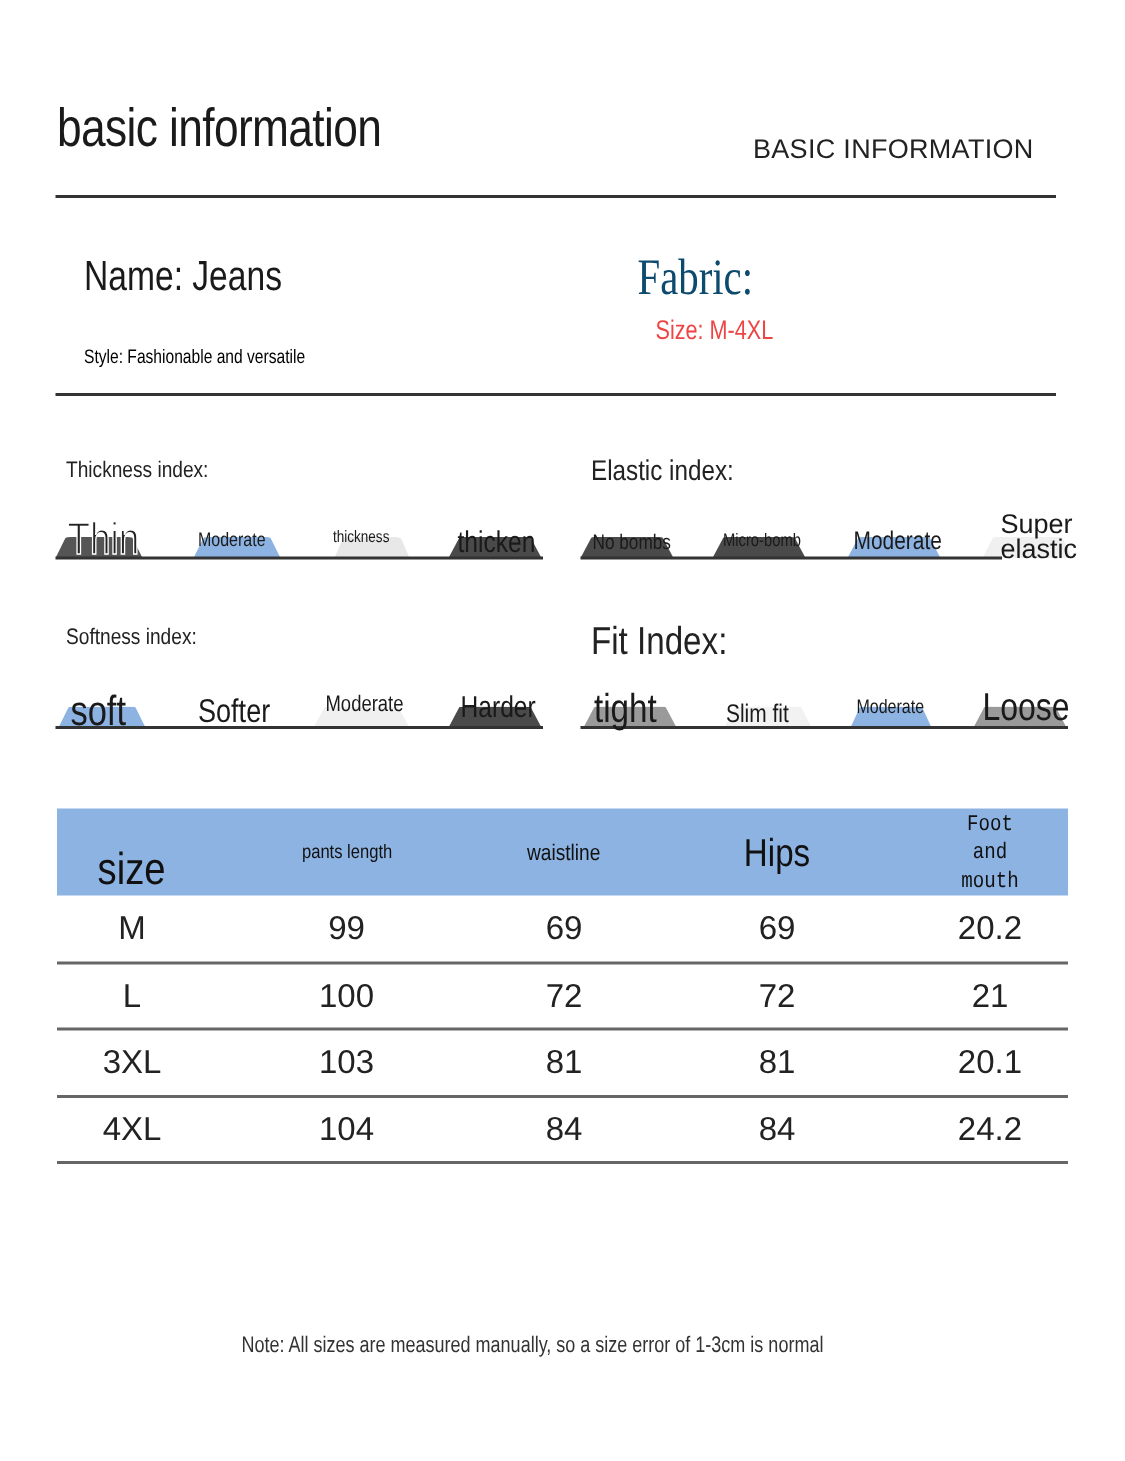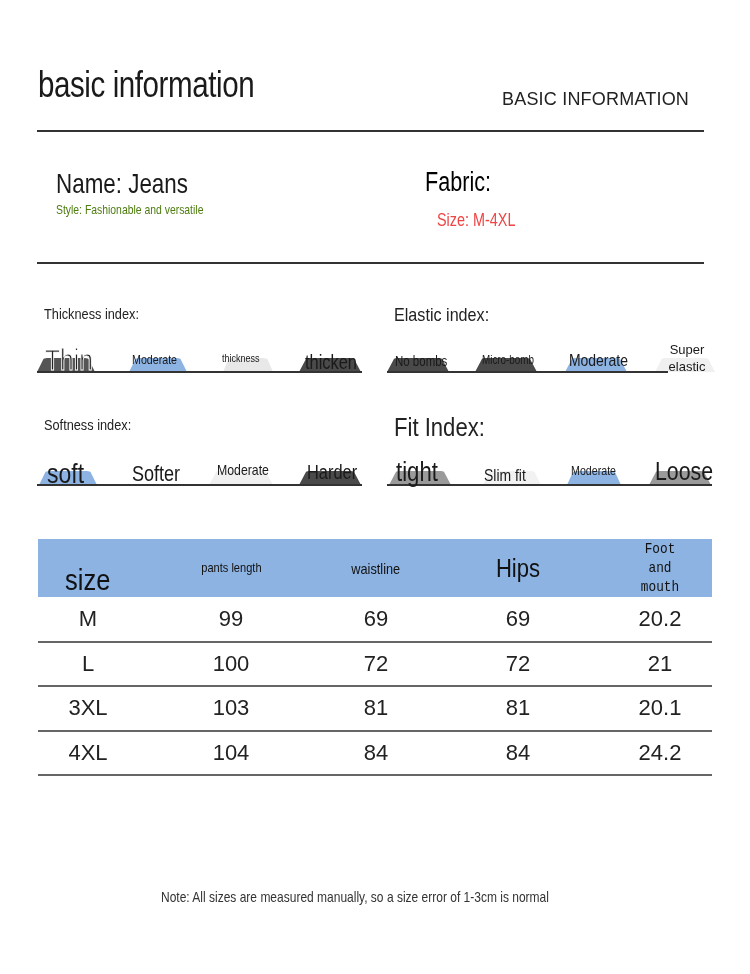--- a/index.html
+++ b/index.html
@@ -6,22 +6,22 @@
   html, body { width: 750px; height: 974px; background: #ffffff; overflow: hidden; }
   body { position: relative; font-family: "Liberation Sans", sans-serif; color: #1c1c1c; }
 
   .title-main { position: absolute; left: 38px; top: 64px; font-size: 36px; font-weight: 400; color: #1a1a1a; letter-spacing: -0.5px; }
   .title-main span { display: inline-block; transform: scaleX(0.82); transform-origin: left center; }
   .title-en { position: absolute; left: 502px; top: 89px; font-size: 18px; color: #222; letter-spacing: 0.2px; }
   .rule { position: absolute; left: 37px; width: 667px; height: 2px; background: #333; }
 
   .name { position: absolute; left: 56px; top: 168px; font-size: 28px; color: #1a1a1a; }
   .name span, .fabric span, .size-range span, .style span { display: inline-block; transform: scaleX(0.8); transform-origin: left center; white-space: nowrap; }
-  .style { position: absolute; left: 56px; top: 202px; font-size: 13px; color: #4d7c0f; }
-  .fabric { position: absolute; left: 425px; top: 167px; font-size: 27px; color: #000000; }
+  .style { position: absolute; left: 56px; top: 230px; font-size: 13px; color: #000000; }
+  .fabric { position: absolute; left: 425px; top: 167px; font-size: 34px; color: #0c4a6e; font-family: Liberation Serif, serif; }
   .size-range { position: absolute; left: 437px; top: 210px; font-size: 18px; color: #ef4444; }
 
   .idx-label { position: absolute; font-size: 15px; color: #222; }
   .idx-label span { display: inline-block; transform: scaleX(0.85); transform-origin: left center; white-space: nowrap; }
   .idx-label.big { font-size: 26px; }
 
   .scale { position: absolute; height: 40px; }
   .scale .baseline { position: absolute; left: 0; right: 0; bottom: 4px; height: 2px; background: #333; }
   .scale .bump { position: absolute; bottom: 5px; height: 14px; border-radius: 10px 10px 0 0; clip-path: polygon(12% 0, 88% 0, 100% 100%, 0 100%); }
   .scale .opt { position: absolute; bottom: 5px; color: #1a1a1a; white-space: nowrap; }
@@ -65,21 +65,21 @@
 <div class="idx-label" style="left:394px;top:304px;font-size:19px;"><span>Elastic index:</span></div>
 <div class="scale" style="left:387px;top:337px;width:333px;">
   <div class="bump" style="left:0;width:62px;background:#4a4a4a;"></div>
   <div class="bump" style="left:88px;width:62px;background:#4a4a4a;"></div>
   <div class="bump" style="left:178px;width:62px;background:#8db3e2;"></div>
   <div class="bump" style="left:268px;width:60px;background:#f0f0f0;"></div>
   <div class="baseline" style="right:52px;"></div>
   <div class="opt" style="left:8px;font-size:14px;bottom:8px;"><span>No bombs</span></div>
   <div class="opt" style="left:95px;font-size:12px;bottom:10px;"><span>Micro-bomb</span></div>
   <div class="opt" style="left:182px;font-size:17px;bottom:6px;"><span>Moderate</span></div>
-  <div class="opt" style="left:280px;font-size:13px;bottom:2px;white-space:normal;width:40px;text-align:center;line-height:17px;text-decoration:underline;"><span style="transform:none;">Super elastic</span></div>
+  <div class="opt" style="left:280px;font-size:18px;bottom:2px;white-space:normal;width:40px;text-align:left;line-height:17px;text-decoration:underline;"><span style="transform:none;">Super elastic</span></div>
 </div>
 
 <div class="idx-label" style="left:44px;top:416px;"><span>Softness index:</span></div>
 <div class="scale" style="left:37px;top:450px;width:325px;">
   <div class="bump" style="left:2px;width:58px;background:#8db3e2;"></div>
   <div class="bump" style="left:172px;width:64px;background:#f0f0f0;"></div>
   <div class="bump" style="left:262px;width:62px;background:#4a4a4a;"></div>
   <div class="baseline"></div>
   <div class="opt" style="left:10px;font-size:28px;bottom:0;"><span>soft</span></div>
   <div class="opt" style="left:95px;font-size:22px;bottom:3px;"><span>Softer</span></div>

